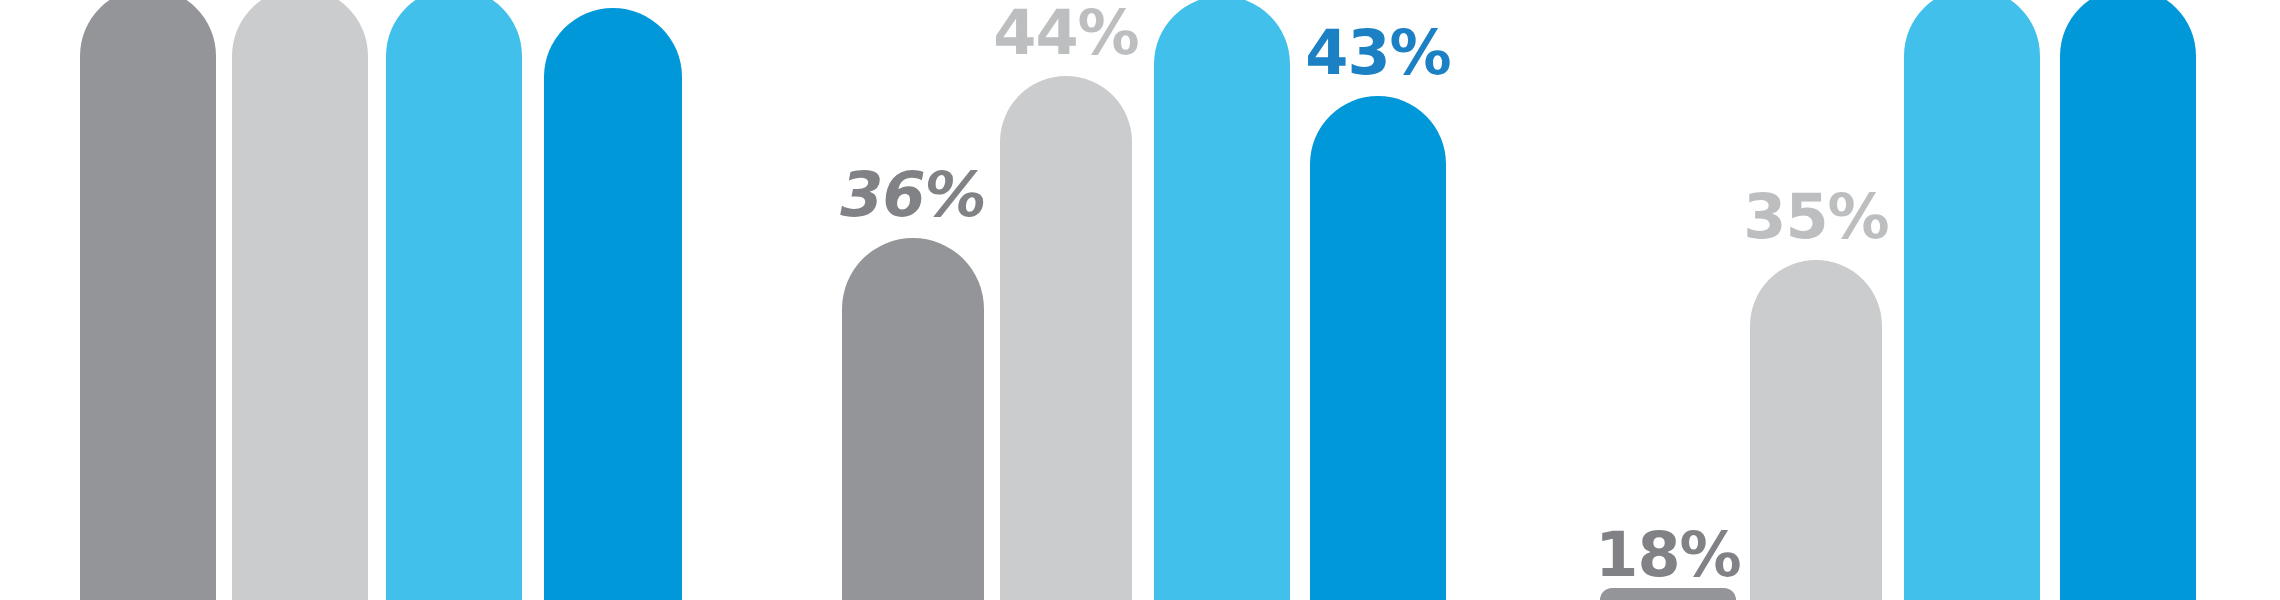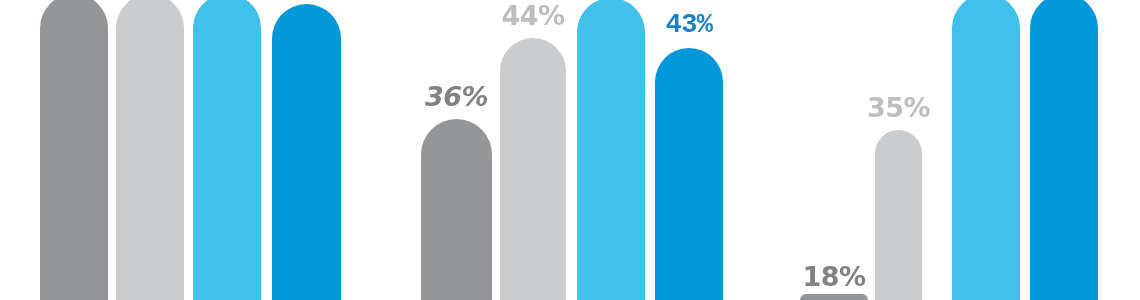--- a/index.html
+++ b/index.html
@@ -31,21 +31,21 @@
     border-top-left-radius: 999px;
     border-top-right-radius: 999px;
   }
   .bar-label {
     position: absolute;
     left: 50%;
     transform: translateX(-50%);
     white-space: nowrap;
     font-family: "DejaVu Sans", sans-serif;
     font-weight: bold;
-    font-size: 27px;
+    font-size: 31px;
     letter-spacing: -0.5px;
     line-height: 1;
   }
 </style>
 </head>
 <body>
 
 <div id="chart-root">
     <div class="bar" style="left: 40px; width: 68px; height: 306px;">
       <div class="bar-shape" style="background: rgb(147, 149, 152);"></div>
@@ -65,27 +65,27 @@
     </div>
     <div class="bar" style="left: 500px; width: 66px; height: 262px;">
       <div class="bar-shape" style="background: rgb(203, 204, 206);"></div>
       <div class="bar-label" style="color: rgb(188, 190, 192); top: -36px;">44%</div>
     </div>
     <div class="bar" style="left: 577px; width: 68px; height: 302px;">
       <div class="bar-shape" style="background: rgb(65, 192, 235);"></div>
     </div>
     <div class="bar" style="left: 655px; width: 68px; height: 252px;">
       <div class="bar-shape" style="background: rgb(0, 152, 216);"></div>
-      <div class="bar-label" style="color: rgb(27, 129, 196); top: -36px; font-family: Liberation Mono, monospace;">43%</div>
+      <div class="bar-label" style="color: rgb(27, 129, 196); top: -36px;">43%</div>
     </div>
     <div class="bar" style="left: 800px; width: 68px; height: 6px;">
       <div class="bar-shape" style="background: rgb(147, 149, 152);"></div>
       <div class="bar-label" style="color: rgb(128, 130, 133); top: -31px; text-align: right;">18%</div>
     </div>
-    <div class="bar" style="left: 875px; width: 47px; height: 170px; padding-left: 24px;">
+    <div class="bar" style="left: 875px; width: 66px; height: 170px; padding-left: 24px;">
       <div class="bar-shape" style="background: rgb(203, 204, 206);"></div>
       <div class="bar-label" style="color: rgb(188, 190, 192); top: -36px;">35%</div>
     </div>
     <div class="bar" style="left: 952px; width: 68px; height: 306px;">
       <div class="bar-shape" style="background: rgb(65, 192, 235);"></div>
     </div>
     <div class="bar" style="left: 1030px; width: 68px; height: 306px;">
       <div class="bar-shape" style="background: rgb(0, 152, 216);"></div>
     </div>
   </div>

